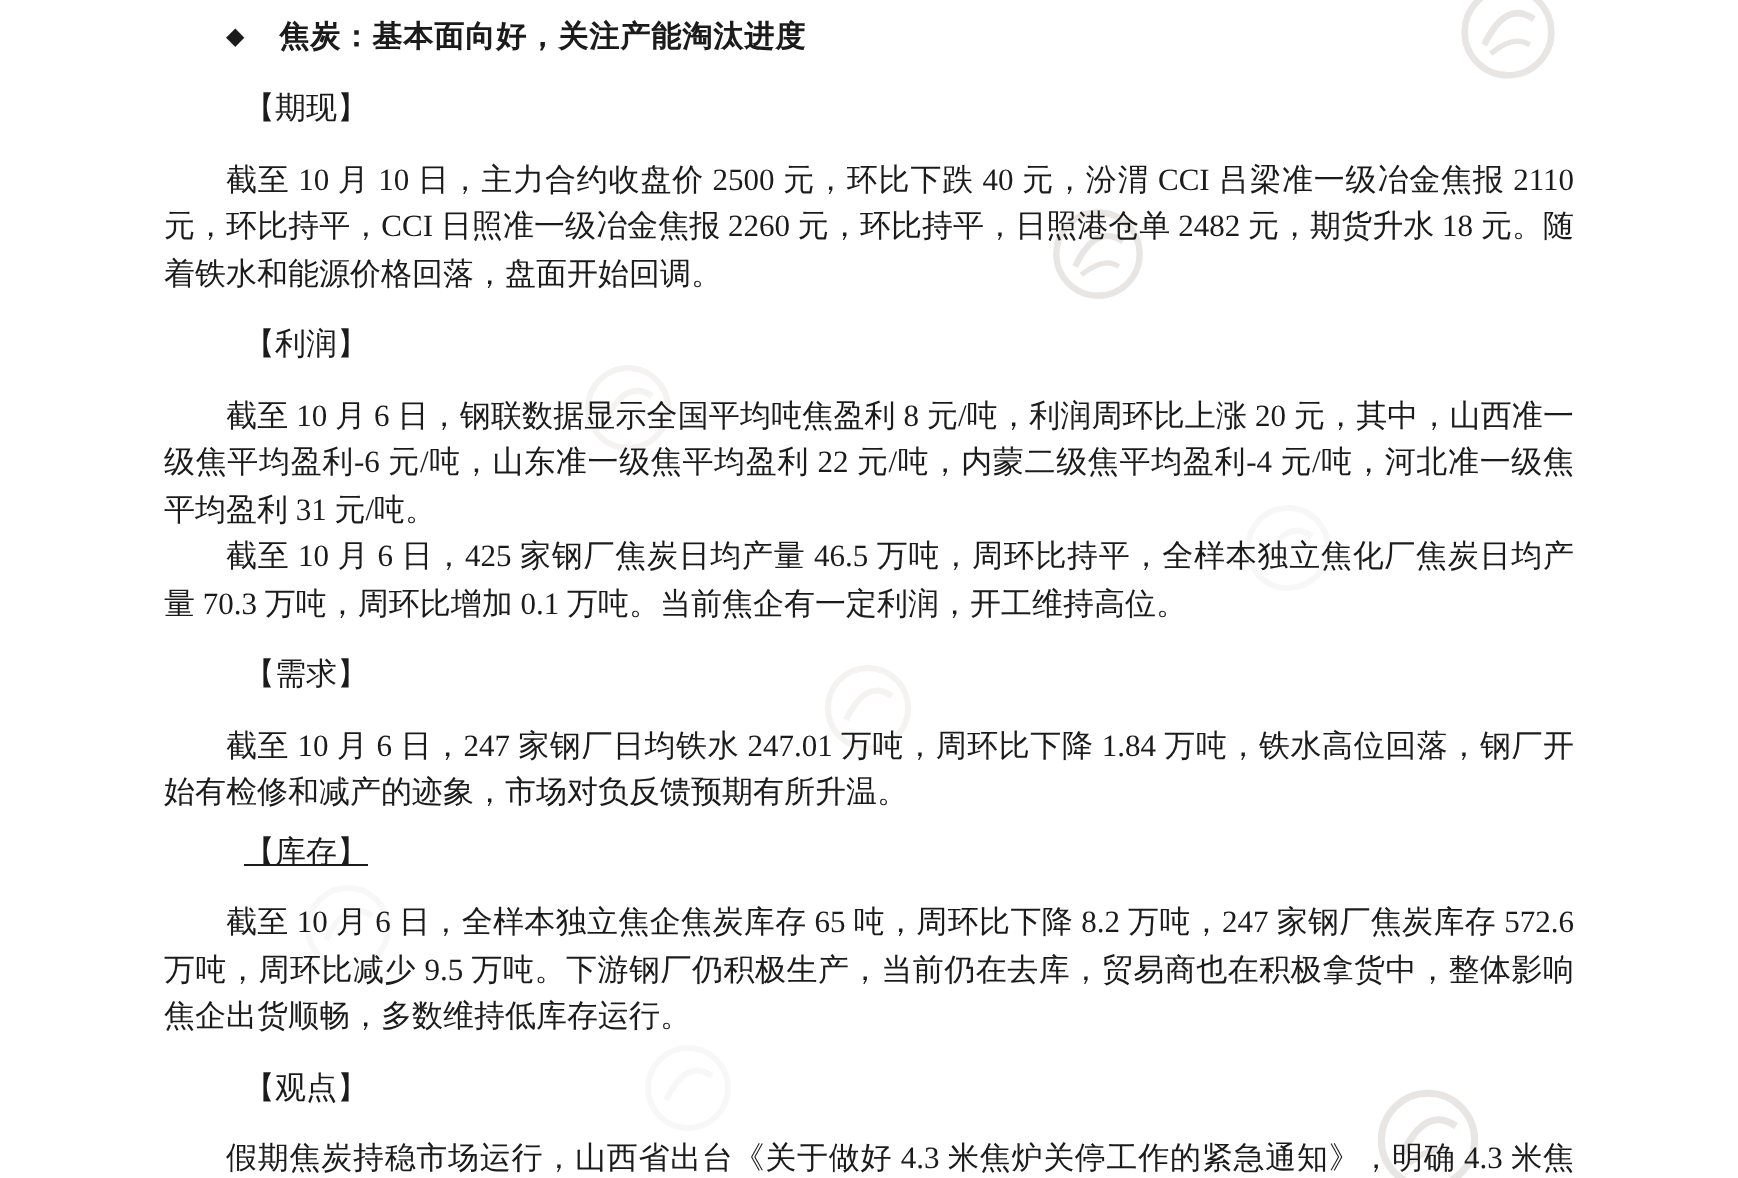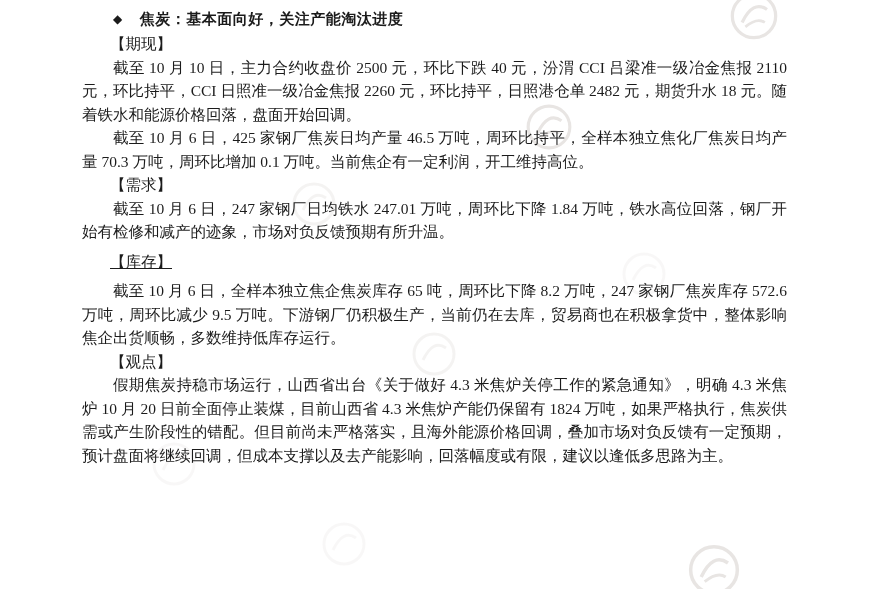--- a/index.html
+++ b/index.html
@@ -49,21 +49,21 @@
     white-space: nowrap;
   }
   .doc-title .bullet {
     font-size: 12px;
     margin-right: 17px;
     position: relative;
     top: -1px;
   }
 
   .section-heading {
-    margin: 0;
+    margin: 12px;
     padding-left: 28px;
     font-size: 15.5px;
   }
   .section-paragraph {
     margin: 0;
     text-indent: 2em;
     text-align: justify;
     font-size: 15.5px;
   }
   .section.sp-before .section-heading { margin-top: 6px; text-decoration: underline; }
@@ -130,20 +130,24 @@
 
   <div class="doc-title">
     <span class="bullet">◆</span><span>焦炭：基本面向好，关注产能淘汰进度</span>
   </div>
 
   <div class="section">
     <p class="section-heading">【期现】</p>
     <p class="section-paragraph">截至 10 月 10 日，主力合约收盘价 2500 元，环比下跌 40 元，汾渭 CCI 吕梁准一级冶金焦报 2110 元，环比持平，CCI 日照准一级冶金焦报 2260 元，环比持平，日照港仓单 2482 元，期货升水 18 元。随着铁水和能源价格回落，盘面开始回调。</p>
   </div>
 
+  <div class="section">
+    <p class="section-heading">【利润】</p>
+    <p class="section-paragraph">截至 10 月 6 日，钢联数据显示全国平均吨焦盈利 8 元/吨，利润周环比上涨 20 元，其中，山西准一级焦平均盈利-6 元/吨，山东准一级焦平均盈利 22 元/吨，内蒙二级焦平均盈利-4 元/吨，河北准一级焦平均盈利 31 元/吨。</p>
+  </div>
 
   <div class="section">
     <p class="section-paragraph">截至 10 月 6 日，425 家钢厂焦炭日均产量 46.5 万吨，周环比持平，全样本独立焦化厂焦炭日均产量 70.3 万吨，周环比增加 0.1 万吨。当前焦企有一定利润，开工维持高位。</p>
   </div>
 
   <div class="section">
     <p class="section-heading">【需求】</p>
     <p class="section-paragraph">截至 10 月 6 日，247 家钢厂日均铁水 247.01 万吨，周环比下降 1.84 万吨，铁水高位回落，钢厂开始有检修和减产的迹象，市场对负反馈预期有所升温。</p>
   </div>
 

